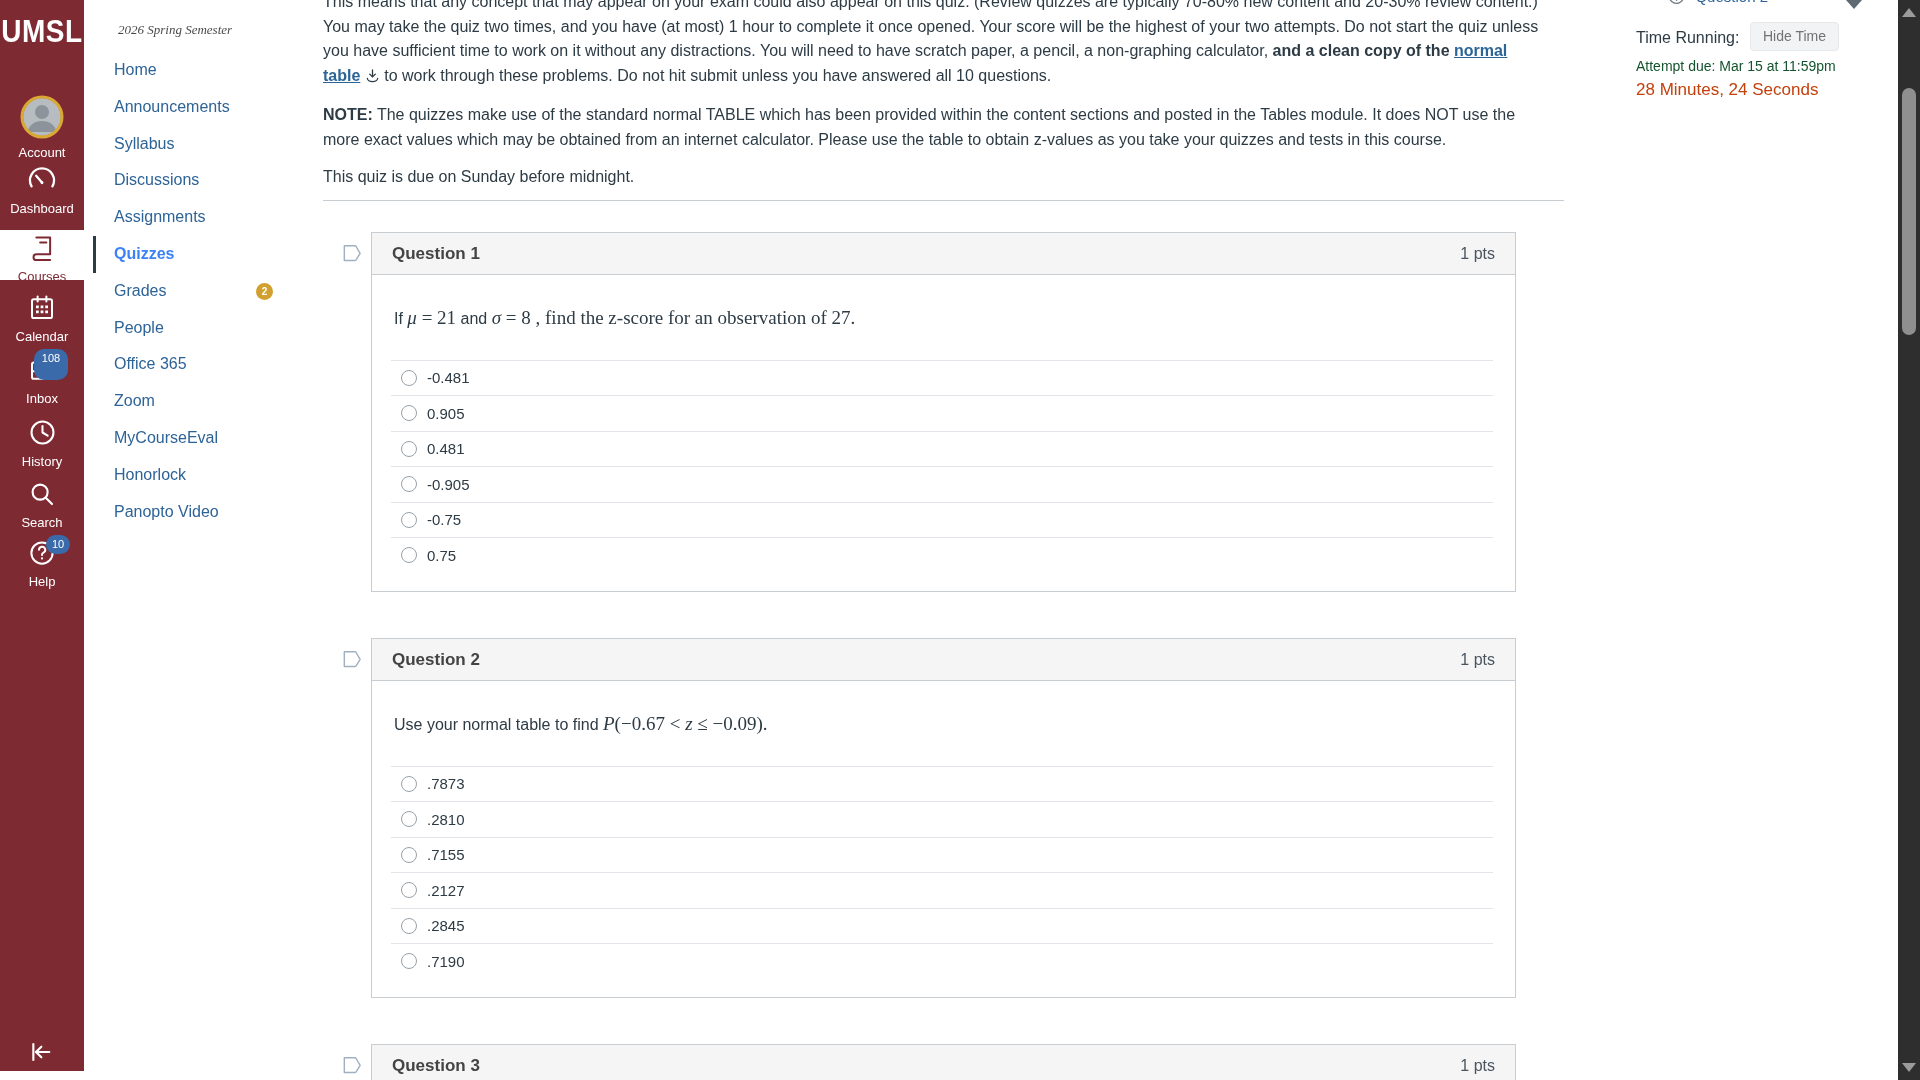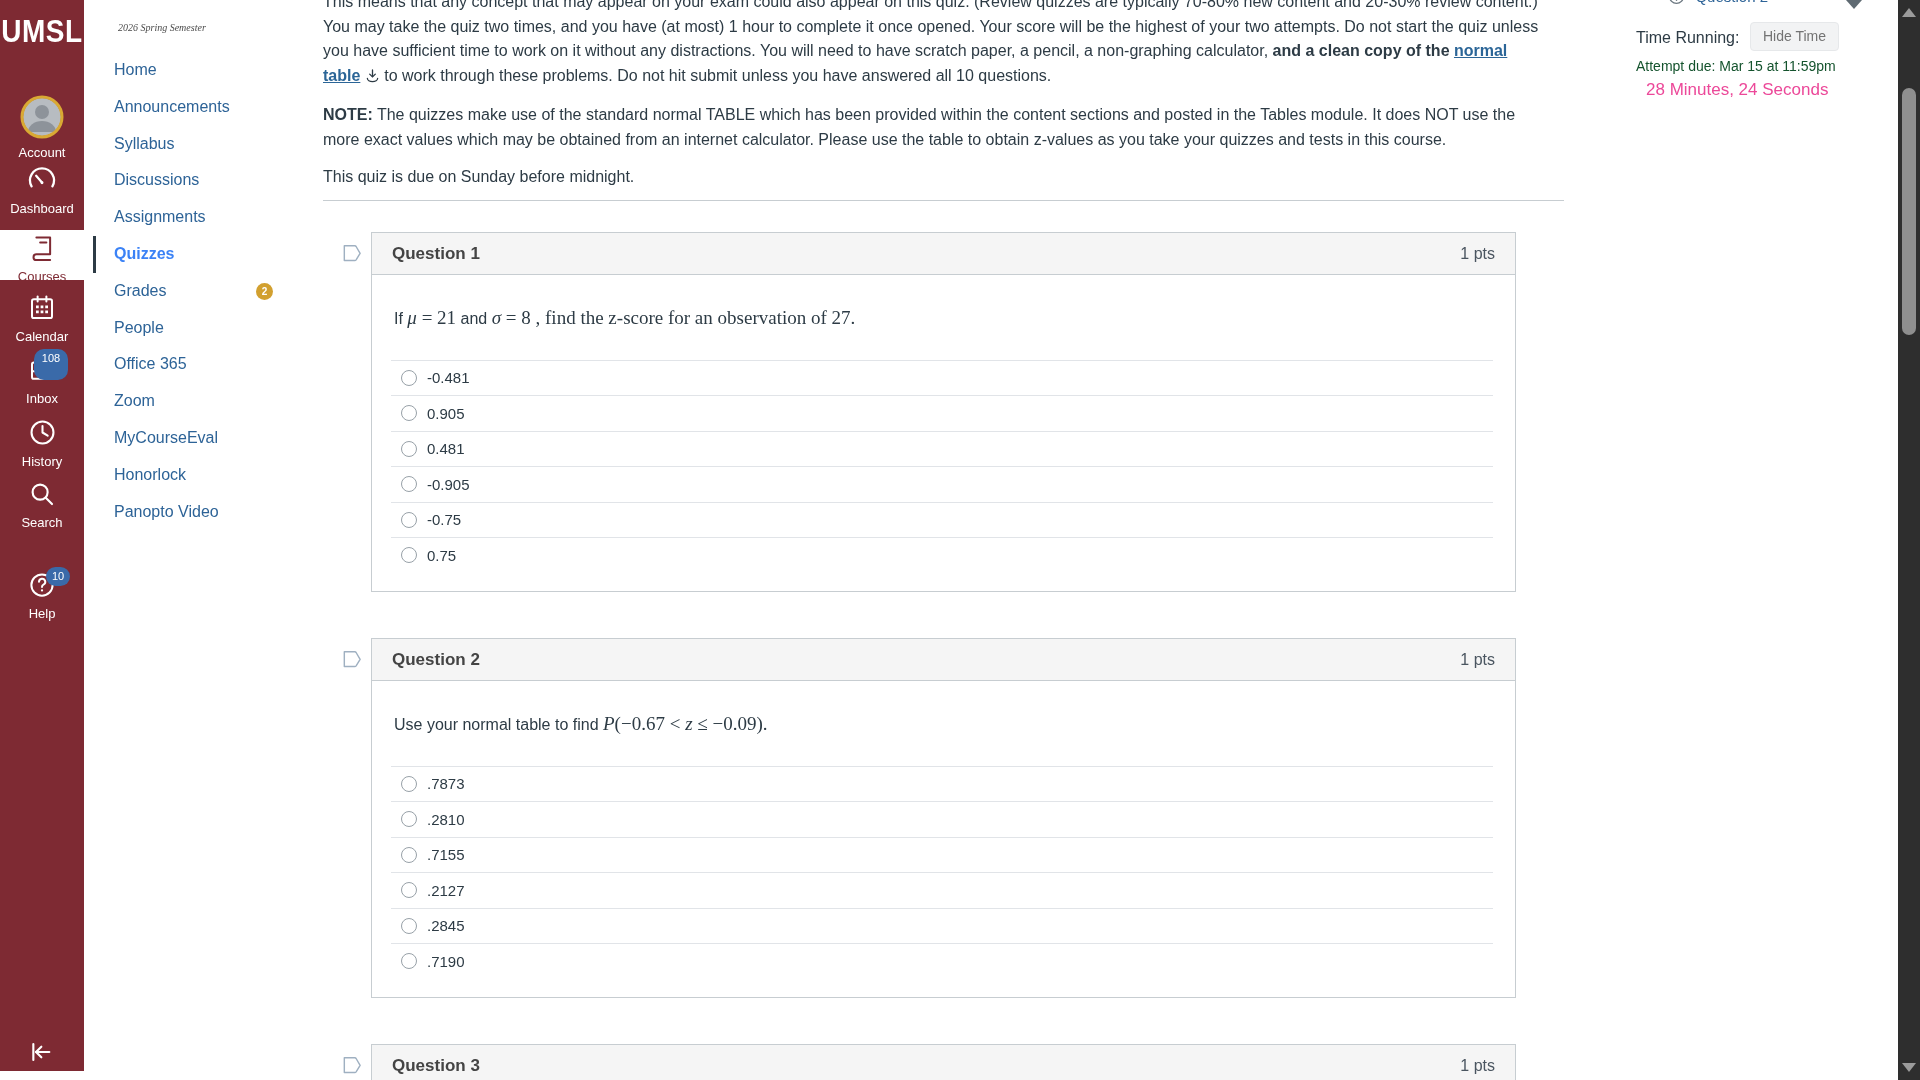--- a/index.html
+++ b/index.html
@@ -15,21 +15,21 @@
            font-weight:bold;font-size:28px;letter-spacing:0.5px;color:#fff;
            font-family:"Liberation Sans",sans-serif;transform:scaleY(1.15);}
   .gn-active{background:#fff;color:#7E2A33;}
   .gn-badge{position:absolute;background:#3A6AA9;color:#fff;border-radius:10px;
             font-size:11px;line-height:19px;text-align:center;}
   #collapse-btn{position:absolute;left:24px;top:1036px;width:32px;height:32px;cursor:pointer;}
 
   
   #course-nav{position:absolute;left:84px;top:0;width:239px;height:1071px;background:#fff;}
   #term-label{position:absolute;left:34px;top:22px;font-family:"Liberation Serif",serif;
-              font-style:italic;font-size:10px;color:#4a4a4a;white-space:nowrap;}
+              font-style:italic;font-size:13px;color:#4a4a4a;white-space:nowrap;}
   #cn-list{position:absolute;left:9px;top:52px;right:0;}
   .cn-item{height:36.8px;line-height:36.8px;padding-left:21px;font-size:16px;
            color:#2D6397;position:relative;cursor:pointer;white-space:nowrap;}
   .cn-item.active{border-left:3px solid #2D3B45;padding-left:18px;color:#3b82f6;font-weight:bold;}
   .cn-badge{position:absolute;left:163px;top:10px;width:17px;height:17px;border-radius:50%;
             background:#D2A02F;color:#fff;font-size:10px;font-weight:bold;line-height:17px;
             text-align:center;}
 
   
   #main{position:absolute;left:323px;top:0;width:1241px;}
@@ -66,21 +66,21 @@
   #q-nav-link{color:#2D6397;font-size:15px;vertical-align:middle;margin-left:6px;cursor:pointer;}
   #top-caret{position:absolute;left:210px;top:0px;width:0;height:0;
              border-left:8px solid transparent;border-right:8px solid transparent;
              border-top:9px solid #5F6A72;}
   #time-running{position:absolute;left:0;top:29px;font-size:16px;color:#2D3B45;}
   #hide-time-btn{position:absolute;left:114px;top:22px;height:29px;padding:0 12px;
                  background:#F2F3F4;border:1px solid #E6E8EA;border-radius:4px;
                  font-size:14px;color:#737373;line-height:27px;cursor:pointer;
                  font-family:"Liberation Sans",sans-serif;}
   #attempt-due{position:absolute;left:0;top:58px;font-size:14px;color:#14532d;white-space:nowrap;}
-  #time-remaining{position:absolute;left:0;top:80px;font-size:17px;color:#ec4899;white-space:nowrap;margin-left:10px;}
+  #time-remaining{position:absolute;left:0;top:80px;font-size:17px;color:#c2410c;white-space:nowrap;}
 
   
   #scrollbar{position:absolute;left:1898px;top:0;width:22px;height:1080px;background:#2E2E2E;}
   .sb-arrow-up{position:absolute;left:4px;top:8px;width:0;height:0;
                border-left:7px solid transparent;border-right:7px solid transparent;
                border-bottom:9px solid #9B9B9B;cursor:pointer;}
   .sb-arrow-down{position:absolute;left:4px;bottom:8px;width:0;height:0;
                border-left:7px solid transparent;border-right:7px solid transparent;
                border-top:9px solid #9B9B9B;cursor:pointer;}
   #sb-thumb{position:absolute;left:4px;top:88px;width:14px;height:247px;border-radius:7px;
@@ -157,21 +157,21 @@
   </div>
 
   <div class="gn-item" style="top:479px;">
     <svg class="gn-icon" width="30" height="30" viewBox="0 0 24 24" fill="none" stroke="#fff" stroke-width="1.7" stroke-linecap="round">
       <circle cx="10.5" cy="10.5" r="6"></circle>
       <line x1="15" y1="15" x2="20" y2="20"></line>
     </svg>
     <span class="gn-label">Search</span>
   </div>
 
-  <div class="gn-item" style="top:570px;">
+  <div class="gn-item" style="top:538px;">
     <svg class="gn-icon" width="30" height="30" viewBox="0 0 24 24" fill="none" stroke="#fff" stroke-width="1.6" stroke-linecap="round">
       <circle cx="12" cy="12" r="8.5"></circle>
       <path d="M9.6,9.4 a2.5,2.5 0 1 1 3.6,2.3 c-.8.4-1.2.9-1.2 1.8"></path>
       <circle cx="12" cy="16.3" r="0.9" fill="#fff" stroke="none"></circle>
     </svg>
     <span class="gn-badge" style="left:46px;top:-3px;width:24px;height:19px;">10</span>
     <span class="gn-label">Help</span>
   </div>
 
   <div id="collapse-btn">

